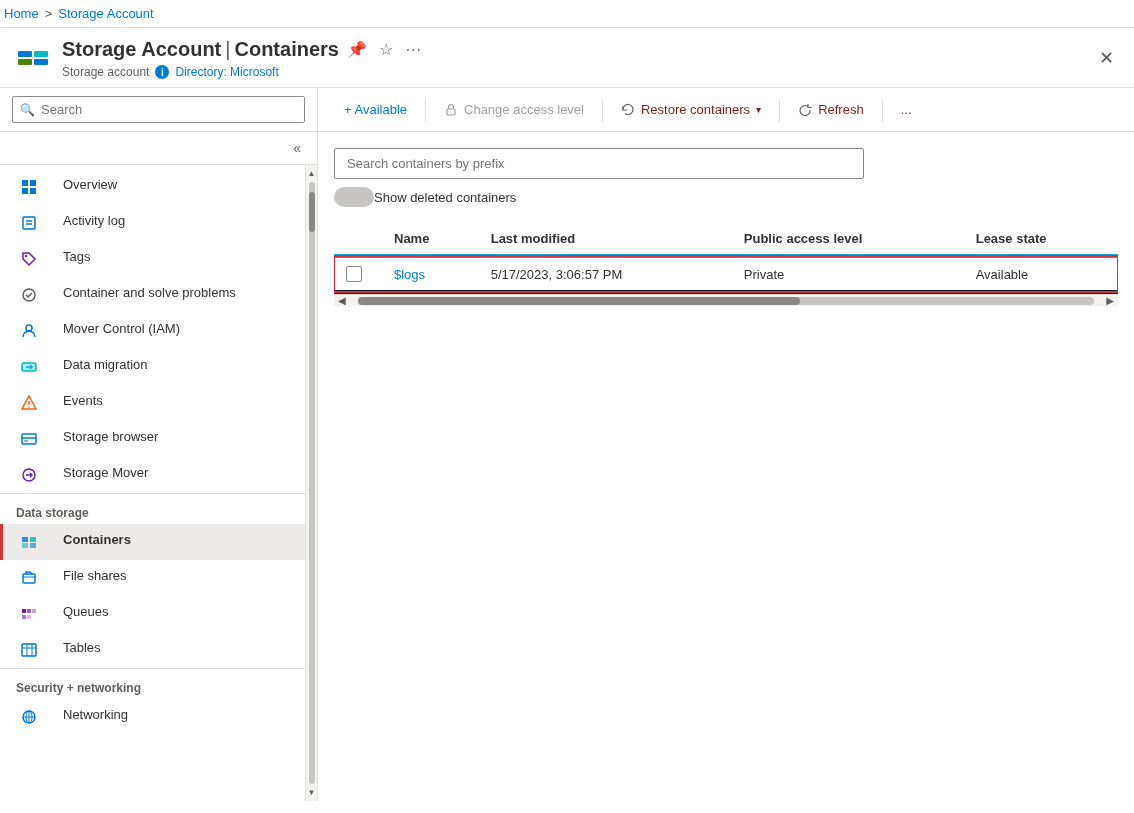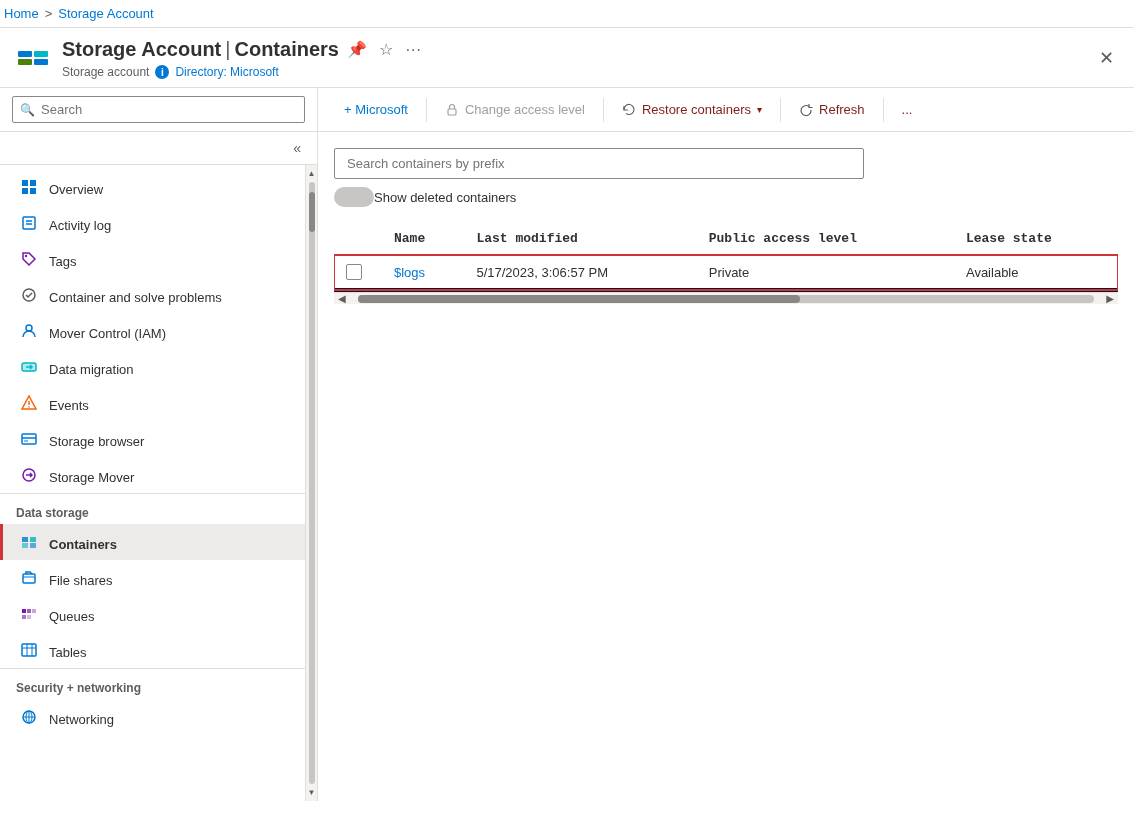--- a/index.html
+++ b/index.html
@@ -17,42 +17,42 @@
     
     .main-layout { display: flex; height: calc(813px - 100px); }
 
     
     .sidebar { width: 318px; min-width: 318px; border-right: 1px solid #e1dfdd; display: flex; flex-direction: column; overflow: hidden; }
     .sidebar-search { padding: 8px 12px; border-bottom: 1px solid #e1dfdd; }
     .sidebar-search input { width: 100%; padding: 5px 8px 5px 28px; border: 1px solid #8a8886; border-radius: 2px; font-size: 13px; background: #fff; }
     .sidebar-search-wrap { position: relative; }
     .sidebar-search-wrap .search-icon { position: absolute; left: 8px; top: 50%; transform: translateY(-50%); color: #605e5c; font-size: 12px; pointer-events: none; }
     .sidebar-nav { overflow-y: auto; flex: 1; padding: 4px 0; }
-    .sidebar-nav-item { display: flex; align-items: flex-end; gap: 10px; padding: 8px 16px; cursor: pointer; color: #323130; border-left: 3px solid transparent; }
+    .sidebar-nav-item { display: flex; align-items: flex-start; gap: 24px; padding: 8px 16px; cursor: pointer; color: #323130; border-left: 3px solid transparent; }
     .sidebar-nav-item.active { background: #edebe9; border-left: 3px solid #0078d4; font-weight: 600; }
     .sidebar-section-header { padding: 12px 16px 4px; font-size: 12px; font-weight: 700; color: #605e5c; border-top: 1px solid #e1dfdd; }
     .nav-icon { width: 20px; height: 20px; display: flex; align-items: center; justify-content: center; flex-shrink: 0; }
     .collapse-btn { background: none; border: none; cursor: pointer; color: #605e5c; padding: 4px 8px; font-size: 14px; }
 
     
     .content { flex: 1; display: flex; flex-direction: column; overflow: hidden; }
     .content-toolbar { display: flex; align-items: center; gap: 4px; padding: 8px 16px; border-bottom: 1px solid #e1dfdd; flex-wrap: wrap; }
     .toolbar-btn { display: flex; align-items: center; gap: 5px; padding: 6px 10px; background: none; border: none; cursor: pointer; color: #7f1d1d; border-radius: 2px; font-size: 13px; }
     .toolbar-btn.disabled { color: #a19f9d; cursor: default; }
     .toolbar-separator { width: 1px; height: 24px; background: #e1dfdd; margin: 0 4px; }
     .content-body { padding: 16px; flex: 1; overflow: auto; }
     .search-bar { width: 530px; padding: 7px 12px; border: 1px solid #8a8886; border-radius: 2px; font-size: 13px; margin-bottom: 8px; }
     .toggle-row { display: flex; align-items: center; margin-bottom: 16px; }
     .toggle { width: 40px; height: 20px; background: #c8c6c4; border-radius: 10px; position: relative; cursor: pointer; flex-shrink: 0; }
     .toggle-label { font-size: 13px; color: #323130; }
 
     
     .table-container { overflow-x: auto; }
     table { width: 100%; border-collapse: collapse; }
-    th { text-align: left; padding: 8px 12px; font-weight: 600; color: #323130; border-bottom: 2px solid #0ea5e9; font-size: 13px; white-space: nowrap; font-family: Liberation Mono, monospace; }
+    th { text-align: left; padding: 8px 12px; font-weight: 600; color: #323130; border-bottom: 4px solid #0ea5e9; font-size: 13px; white-space: nowrap; }
     td { padding: 8px 12px; border-bottom: 4px solid #0f172a; font-size: 13px; white-space: nowrap; }
     .row-checkbox { width: 16px; height: 16px; border: 1px solid #8a8886; display: inline-block; margin-right: 8px; vertical-align: middle; border-radius: 2px; }
     .name-cell { display: flex; align-items: center; }
 
     
     .table-scrollbar { height: 12px; background: #f3f2f1; border-top: 1px solid #e1dfdd; display: flex; align-items: center; }
     .scrollbar-track { flex: 1; height: 8px; background: #c8c6c4; border-radius: 4px; margin: 0 8px; position: relative; }
     .scrollbar-thumb { width: 60%; height: 8px; background: #8a8886; border-radius: 4px; }
 
     
@@ -326,21 +326,21 @@
           <div class="scroll-thumb"></div>
         </div>
         <span class="scroll-arrow">▼</span>
       </div>
     </div>
   </div>
 
   <div class="content">
 
     <div class="content-toolbar">
-      <button class="toolbar-btn" style="color:#0078d4; font-weight:500;">+ Microsoft</button>
+      <button class="toolbar-btn" style="color:#0078d4; font-weight:500;">+ Available</button>
       <div class="toolbar-separator"></div>
       <button class="toolbar-btn disabled" style="gap:6px;">
         <svg width="14" height="14" viewBox="0 0 14 14">
             <rect x="3" y="6" width="8" height="6" rx="1" fill="none" stroke="#a19f9d" stroke-width="1.2"></rect>
             <path d="M4.5 6 V4 a2.5 2.5 0 0 1 5 0 V6" fill="none" stroke="#a19f9d" stroke-width="1.2"></path>
           </svg>
         <span>Change access level</span>
       </button>
       <div class="toolbar-separator"></div>
       <button class="toolbar-btn" style="gap:6px;">

